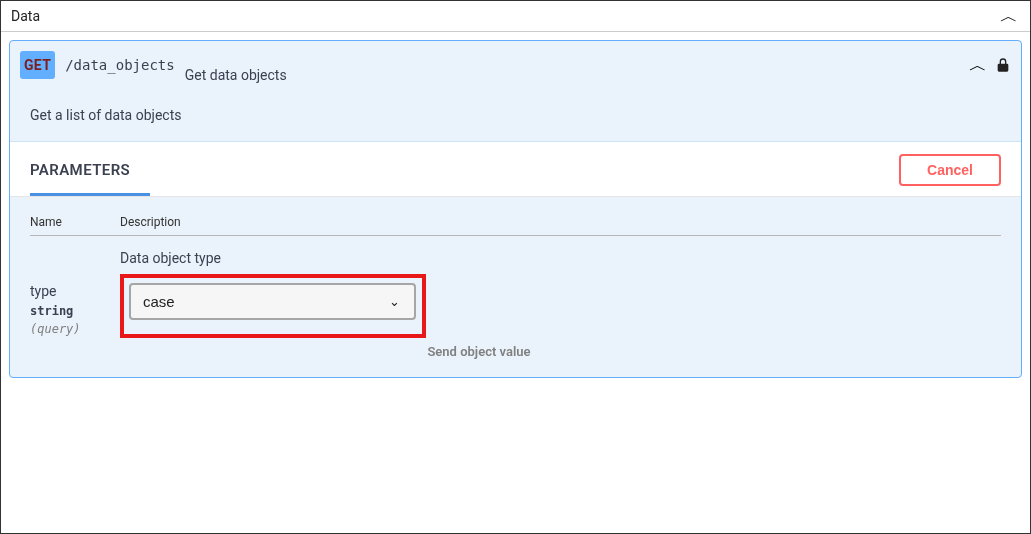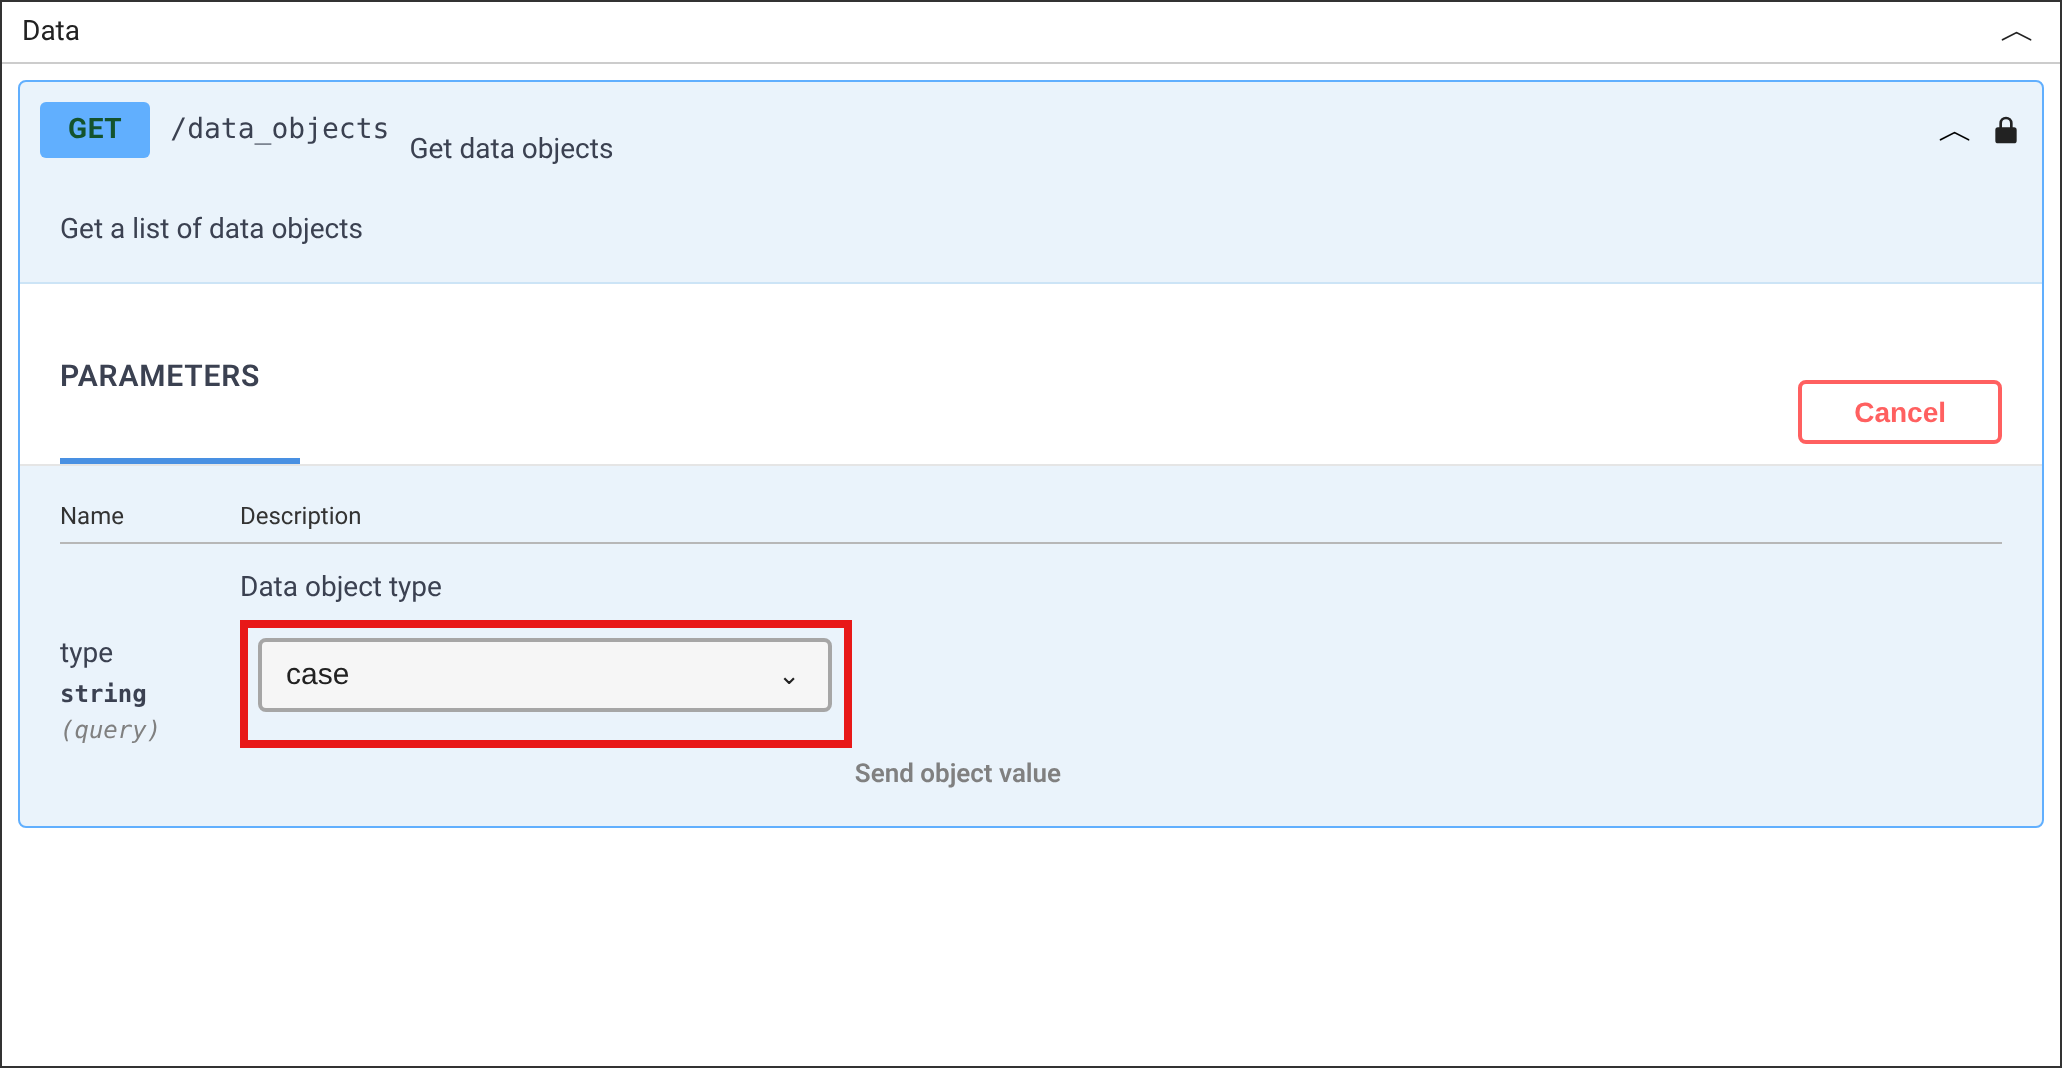--- a/index.html
+++ b/index.html
@@ -41,24 +41,24 @@
     }
     .op-header {
       display: flex;
       align-items: center;
       padding: 6px 10px;
       gap: 10px;
       position: relative;
     }
     .method-badge {
       background: #61affe;
-      color: #14532d;
+      color: #7f1d1d;
       font-weight: 700;
       font-size: 14px;
-      padding: 6px 14px;
+      padding: 6px 4px;
       border-radius: 3px;
       letter-spacing: 0.3px;
     }
     .op-path {
       font-family: ui-monospace, SFMono-Regular, Menlo, Consolas, monospace;
       font-size: 14px;
       color: #3b4151;
     }
     .op-summary {
       font-size: 14px;
@@ -110,21 +110,20 @@
     }
     .cancel-btn {
       border: 2px solid #ff6060;
       color: #ff6060;
       background: #fff;
       font-size: 14px;
       font-weight: 600;
       padding: 6px 26px;
       border-radius: 4px;
       cursor: pointer;
-      margin-top: 36px;
     }
     .param-table {
       padding: 18px 20px 0;
     }
     .param-head {
       display: flex;
       border-bottom: 1px solid #b7b7b7;
       padding-bottom: 6px;
       font-size: 12px;
       font-weight: 400;

